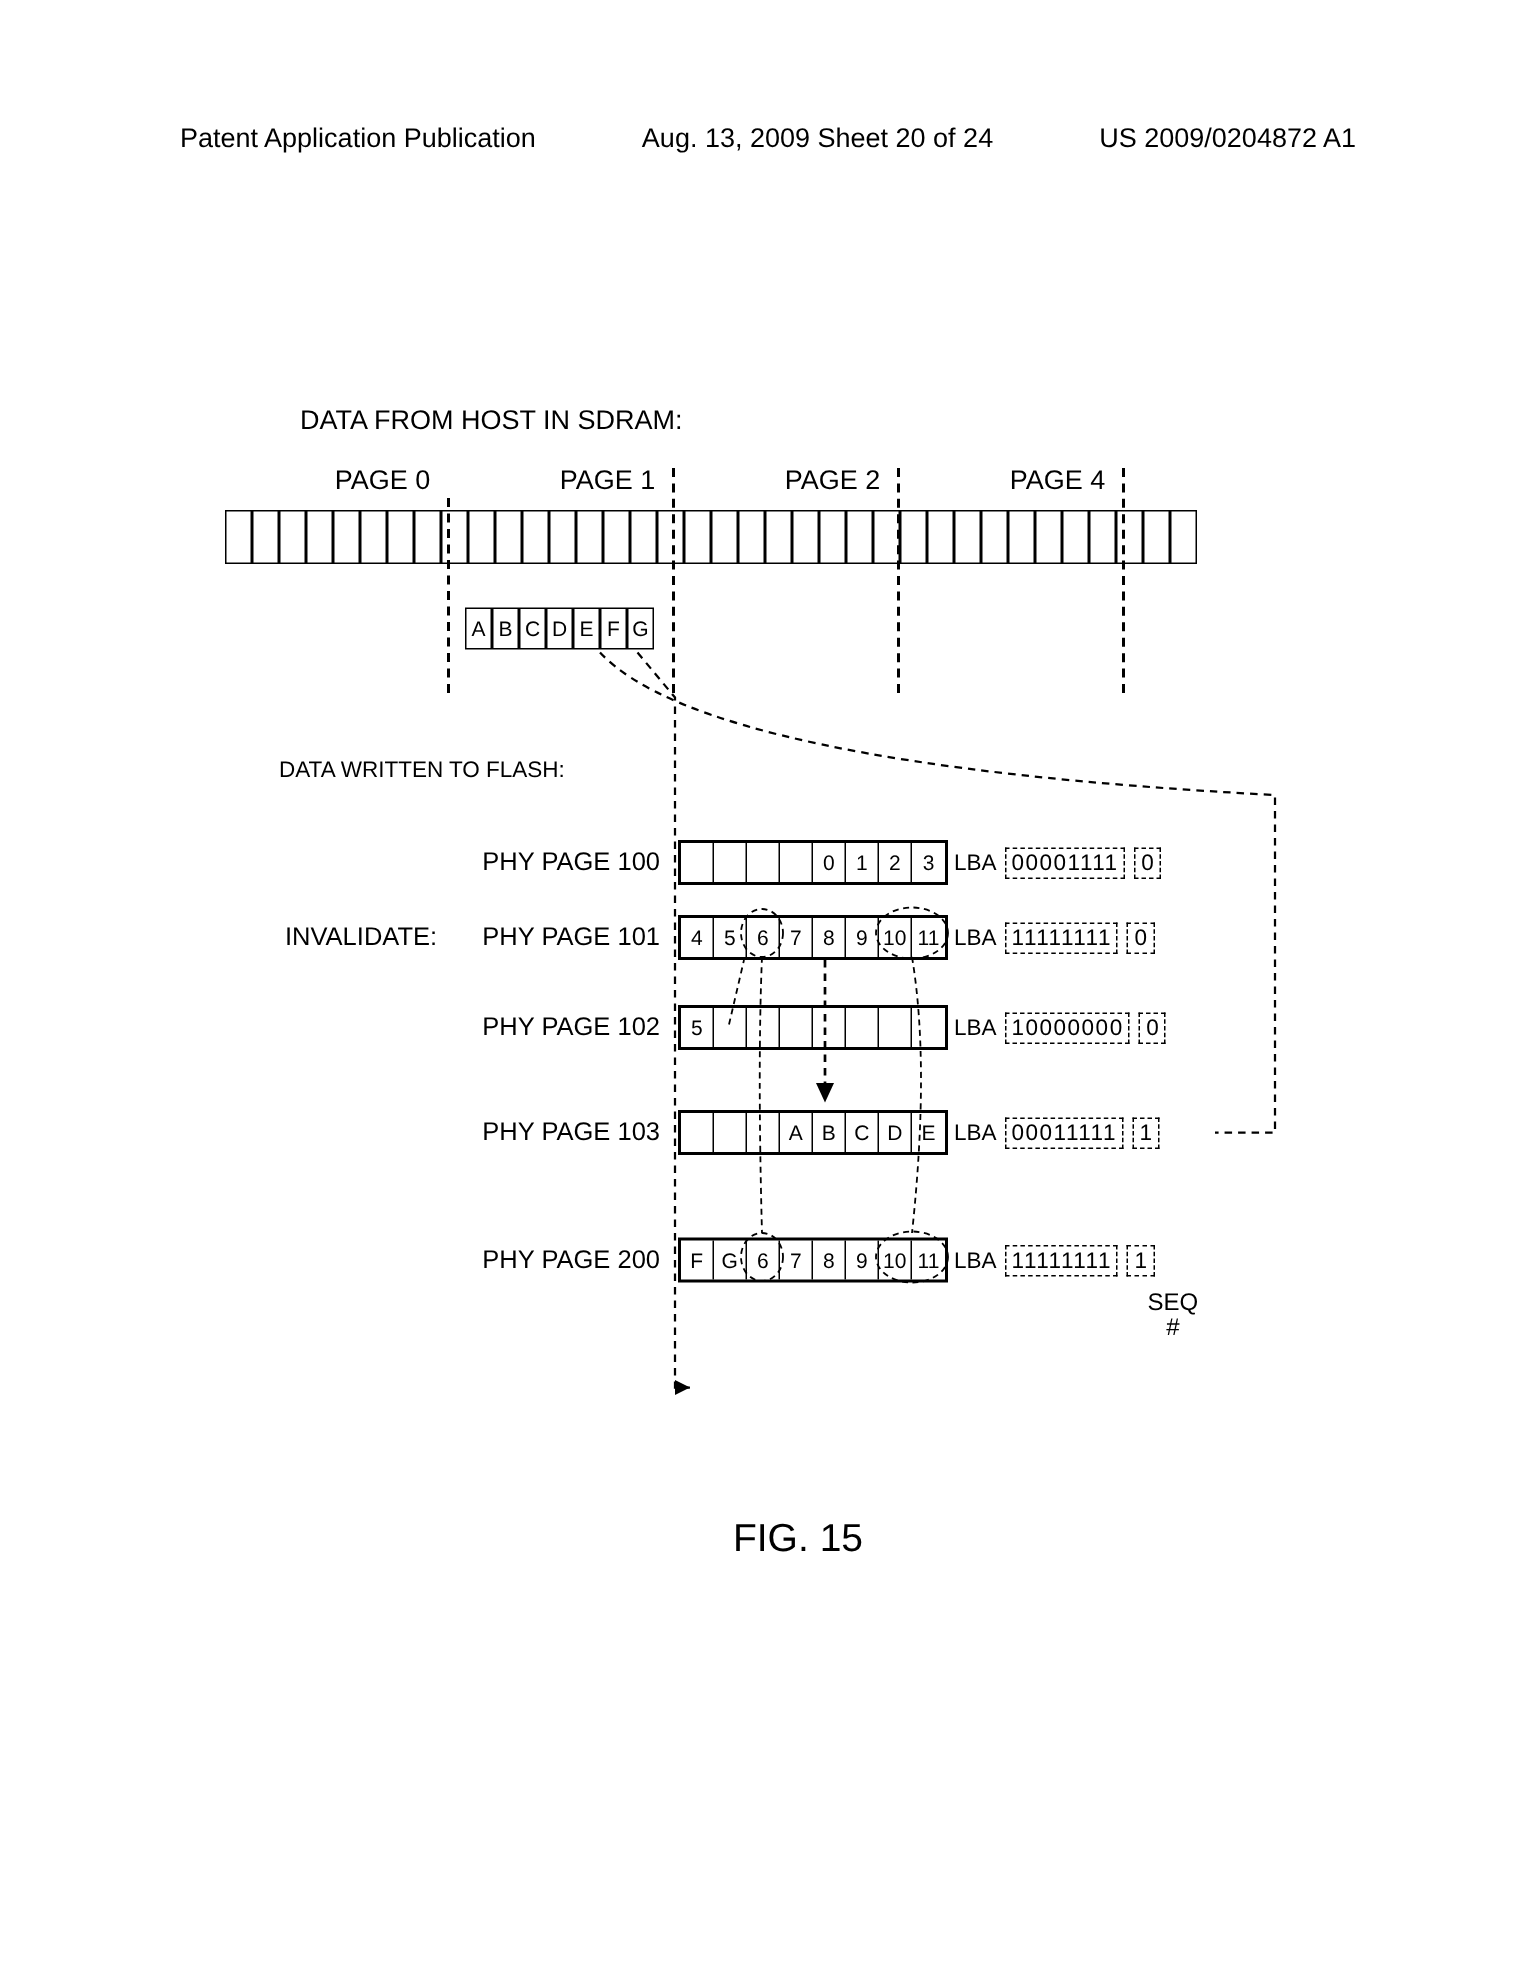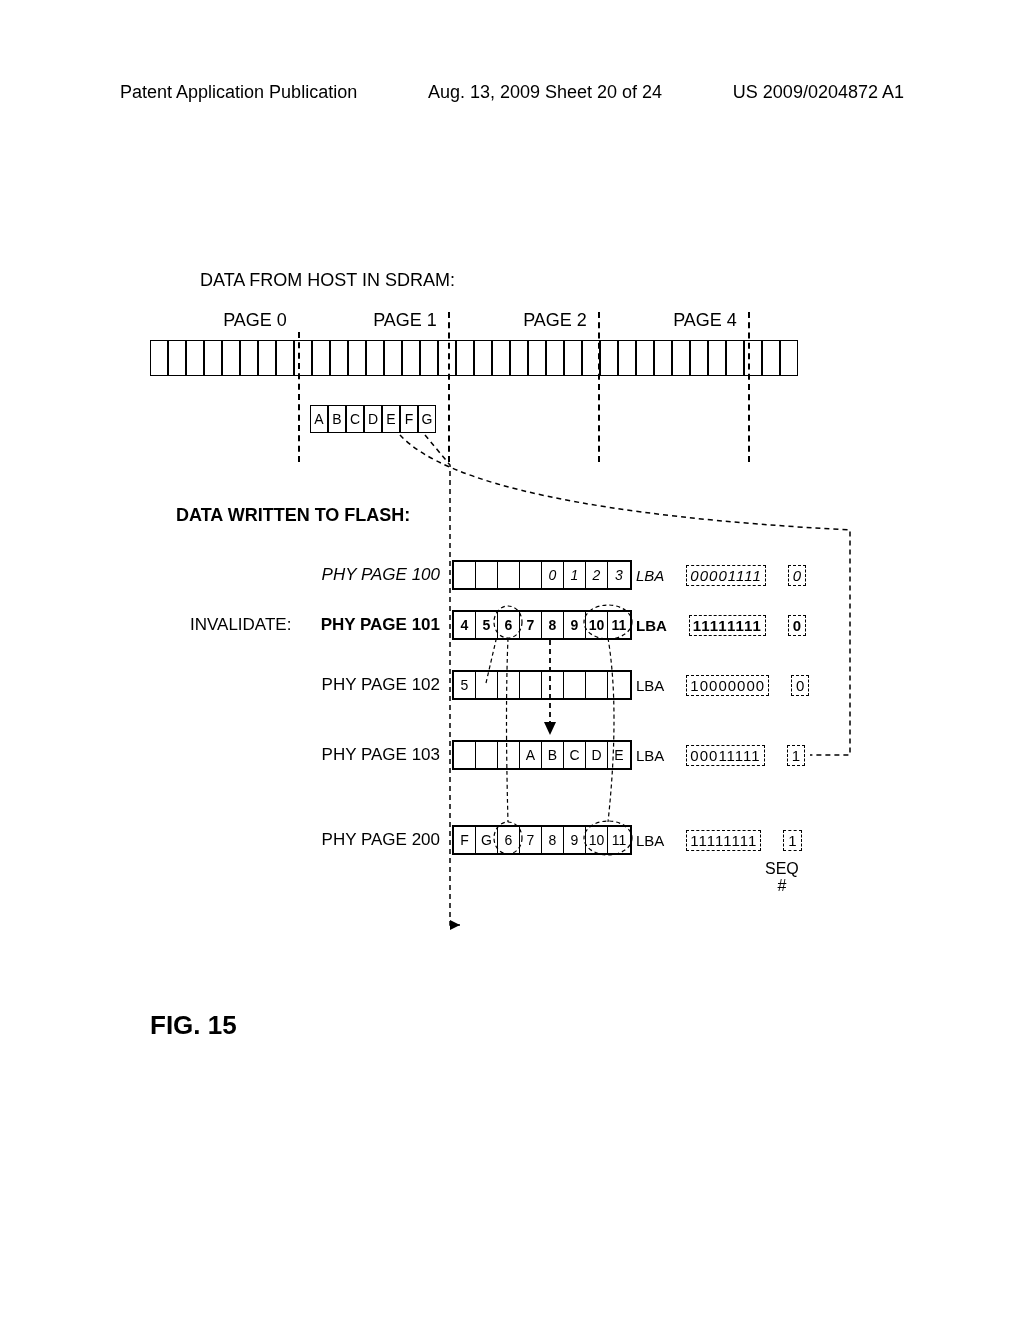--- a/index.html
+++ b/index.html
@@ -86,23 +86,22 @@
   }
   .abcdefg {
     position: absolute;
     top: 135px;
     left: 160px;
     display: flex;
   }
   .title-lower {
     position: absolute;
     top: 235px;
-    left: 26px;
-    font-size: 18px;
-    font-weight: bold;
+    left: 36px;
+    font-size: 15px;
   }
   .phy-row {
     position: absolute;
     left: 160px;
     display: flex;
     align-items: center;
     height: 30px;
   }
   .phy-label {
     width: 130px;
@@ -127,32 +126,32 @@
     box-sizing: border-box;
     display:flex;align-items:center;justify-content:center;
     font-size:14px;
   }
   .phy-cells .pc:last-child { border-right: none; }
   .meta {
     margin-left: 4px;
     font-size: 15px;
     display: flex;
     align-items: center;
-    gap: 22px;
+    gap: 6px;
   }
   .meta .bits { border:1px dashed #000; padding:1px 3px; letter-spacing:1px;text-align:right;}
   .meta .seq { border:1px dashed #000; padding:1px 4px;}
   .fig-caption {
     position: absolute;
     top: 740px;
     left: 0;
     right: 0;
-    text-align: left;
+    text-align: center;
     font-size: 26px;
-    font-weight: 700;
+    font-weight: 400;
   }
   .seq-label {
     position: absolute;
     left: 615px;
     top: 590px;
     font-size: 16px;
     text-align: center;
     line-height: 17px;
   }
   svg.overlay {
@@ -235,39 +234,39 @@
         <div class="smallcell">E</div>
         <div class="smallcell">F</div>
         <div class="smallcell">G</div>
       </div>
 
     <div class="title-lower">DATA WRITTEN TO FLASH:</div>
 
     <div class="inv-label" style="top:345px;left:40px">INVALIDATE:</div>
 
     <div id="phy-rows">
-        <div class="phy-row" style="top: 290px; font-style: italic;">
+        <div class="phy-row" style="top: 290px;">
           <div class="phy-label">PHY PAGE 100</div>
           <div class="phy-cells">
             <div class="pc"></div>
             <div class="pc"></div>
             <div class="pc"></div>
             <div class="pc"></div>
             <div class="pc">0</div>
             <div class="pc">1</div>
             <div class="pc">2</div>
             <div class="pc">3</div>
           </div>
           <div class="meta">
             <span>LBA</span>
             <span class="bits">00001111</span>
             <span class="seq">0</span>
           </div>
         </div>
-        <div class="phy-row" style="top: 340px; font-weight: bold;">
+        <div class="phy-row" style="top: 340px;">
           <div class="phy-label">PHY PAGE 101</div>
           <div class="phy-cells">
             <div class="pc">4</div>
             <div class="pc">5</div>
             <div class="pc">6</div>
             <div class="pc">7</div>
             <div class="pc">8</div>
             <div class="pc">9</div>
             <div class="pc">10</div>
             <div class="pc">11</div>

